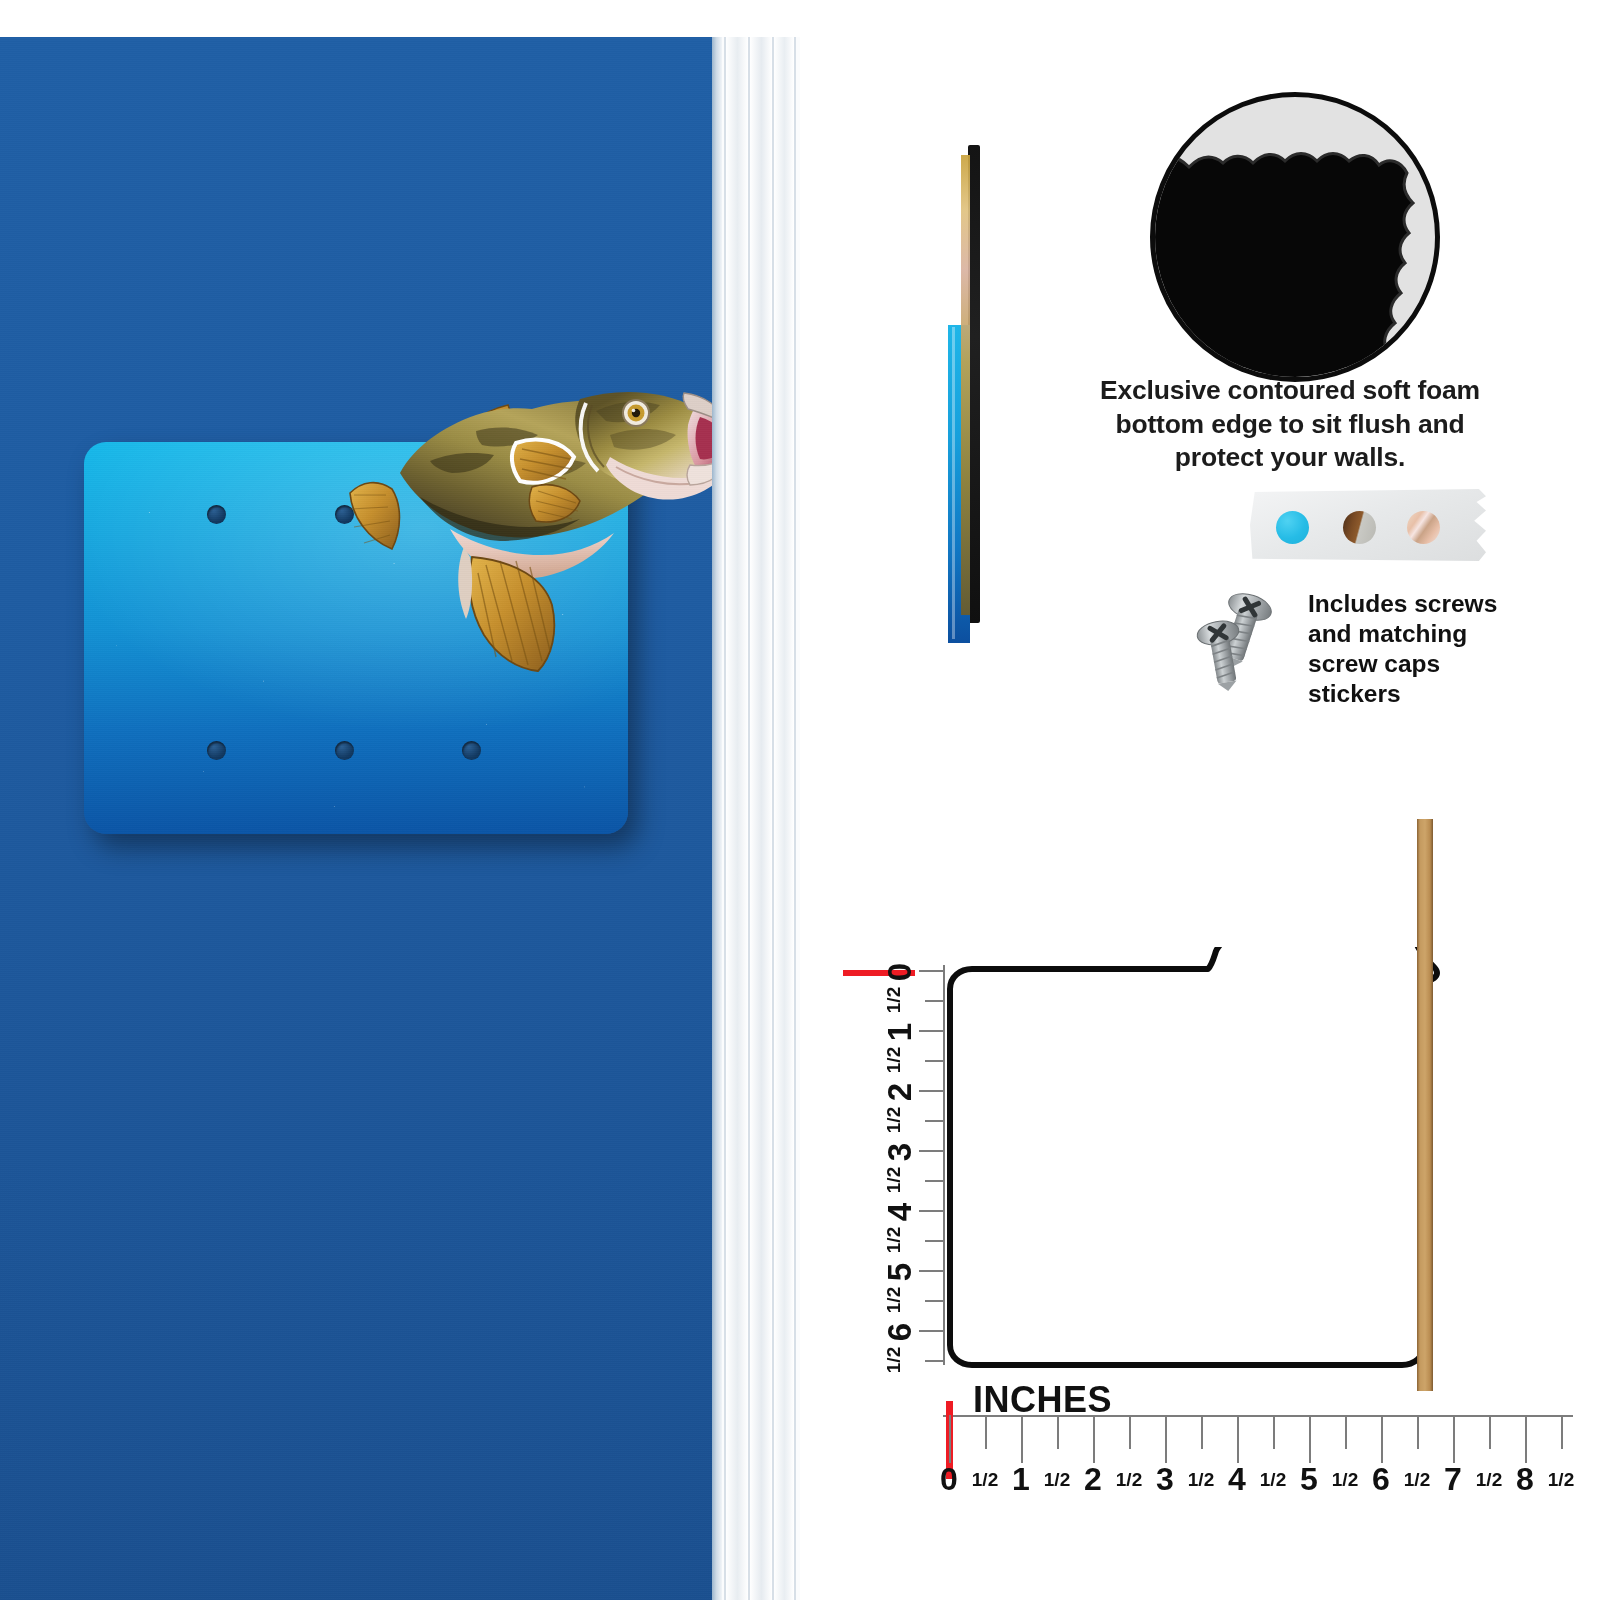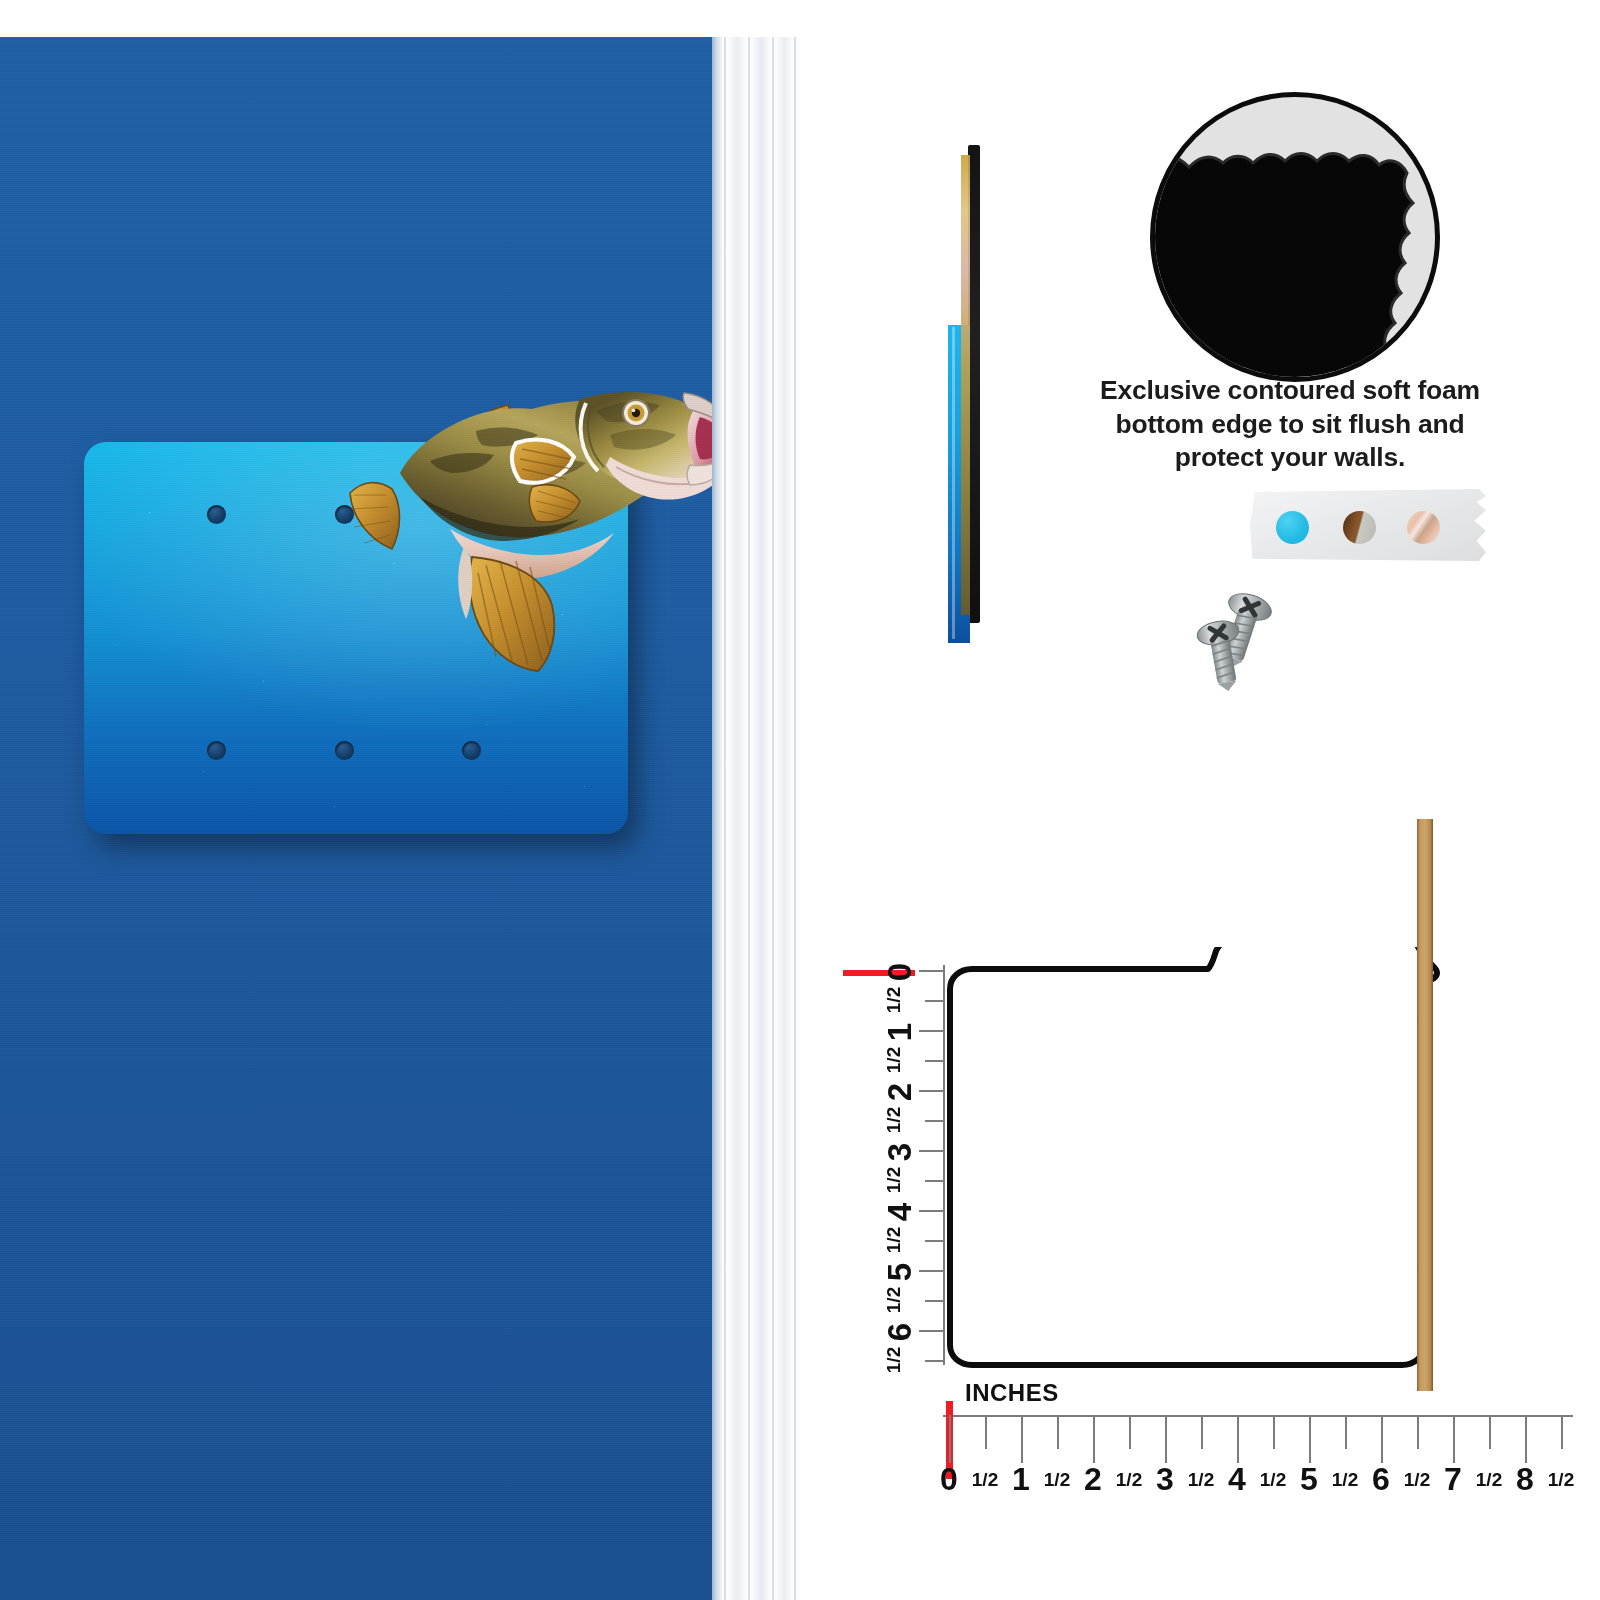--- a/index.html
+++ b/index.html
@@ -114,21 +114,21 @@
   .vlab.maj{font-size:33px;right:36px;} .vlab.min{font-size:19px;right:38px;}
   .redh{position:absolute;left:43px;top:173px;width:72px;height:6px;background:#ee1c24;}
 
   .hruler{position:absolute;left:143px;top:592px;width:630px;height:110px;}
   .hruler .spine{position:absolute;left:0;top:26px;width:100%;height:1.8px;background:#7c7c7c;}
   .htick{position:absolute;top:26px;width:1.8px;background:#7c7c7c;}
   .htick.maj{height:48px;} .htick.min{height:34px;}
   .hlab{position:absolute;font-weight:bold;color:#111;text-align:center;transform:translateX(-50%);}
   .hlab.maj{font-size:32px;top:72px;} .hlab.min{font-size:19px;top:80px;}
   .redv{position:absolute;left:3px;top:12px;width:7px;height:78px;background:#ee1c24;}
-  .incheslabel{position:absolute;left:22px;top:-10px;font-weight:bold;font-size:24px;color:#111;letter-spacing:.5px;}
+  .incheslabel{position:absolute;left:30px;top:-10px;font-weight:bold;font-size:36px;color:#111;letter-spacing:.5px;}
 
   .outline{position:absolute;left:140px;top:150px;width:510px;height:430px;}
   .woodbar{position:absolute;left:617px;top:22px;width:16px;height:572px;
     background:linear-gradient(90deg,#8a6234 0%,#c49a5f 18%,#cda469 50%,#b88b50 82%,#7d5a30 100%);}
 </style>
 </head>
 <body>
 
 <div id="stage">
 
@@ -322,20 +322,21 @@
               <path d="M21 76 L40 73"></path>
             <path d="M21 84 L40 81"></path>
               <path d="M21 92 L40 89"></path>
           </g>
           <path d="M21 98 L30 107 L40 98 Z" fill="#9ca1a4"></path>
           <path d="M23 42 L37 54 M37 42 L23 54" stroke="#303537" stroke-width="5" stroke-linecap="round"></path>
         </g>
       </svg>
     </div>
 
+    <div class="callout2">Includes screws and matching screw caps stickers</div>
 
 
     <div class="dimblock">
 
       <div class="redh"></div>
       <div class="vruler">
         <div class="spine"></div>
         <div class="vtick maj" style="top:5px"></div>
         <div class="vlab maj" style="top:-12px">0</div>
         <div class="vtick min" style="top:35px"></div>

